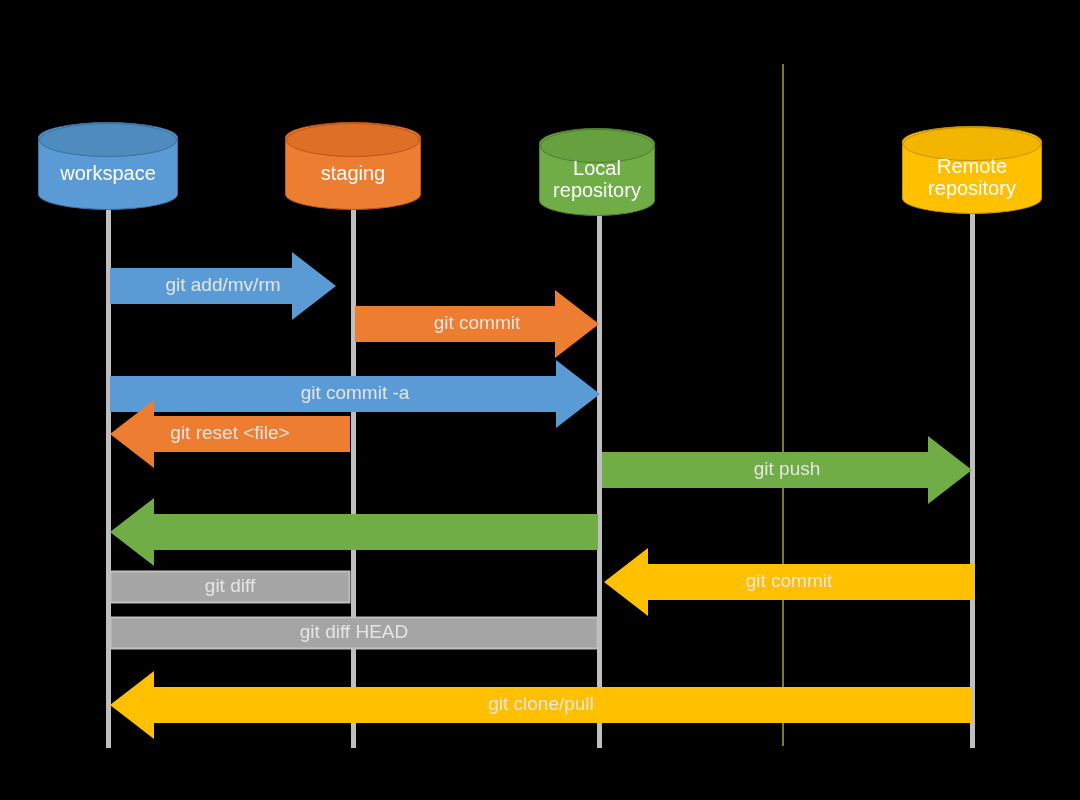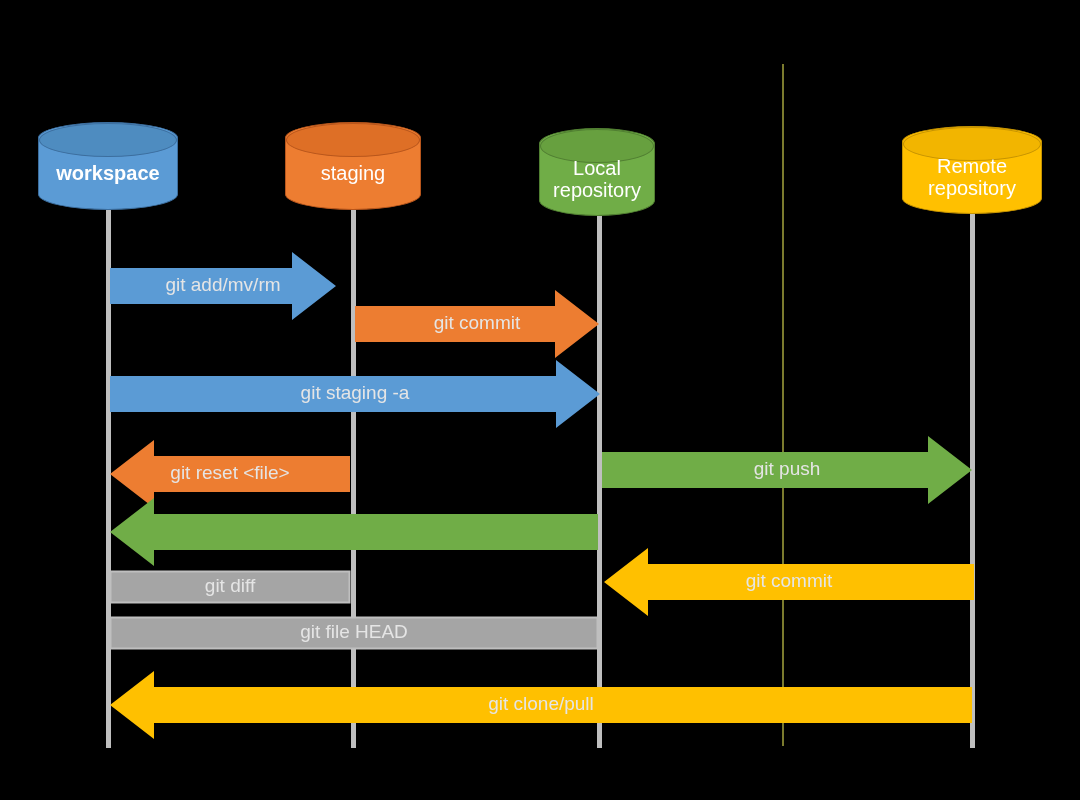--- a/index.html
+++ b/index.html
@@ -89,21 +89,21 @@
   <div id="lifelines">
       <div class="lifeline" style="left: 106px; top: 210px; height: 538px; background: rgb(191, 191, 191);"></div>
       <div class="lifeline" style="left: 351px; top: 210px; height: 538px; background: rgb(191, 191, 191);"></div>
       <div class="lifeline" style="left: 597px; top: 216px; height: 532px; background: rgb(191, 191, 191);"></div>
       <div class="lifeline" style="left: 970px; top: 214px; height: 534px; background: rgb(191, 191, 191);"></div>
     </div>
 
   <div class="divider" id="divider-line" style="left: 782px; top: 64px; height: 682px; background: rgb(123, 123, 46);"></div>
 
   <div id="nodes">
-      <div class="cylinder" style="left: 38px; top: 122px; width: 140px; height: 88px; background: rgb(91, 155, 213); border: 1px solid rgb(60, 110, 158); font-weight: bold;">
+      <div class="cylinder" style="left: 38px; top: 122px; width: 140px; height: 88px; background: rgb(91, 155, 213); border: 1px solid rgb(60, 110, 158);">
         <div class="cyl-top" style="background: rgb(78, 140, 192); border: 1px solid rgb(60, 110, 158);"></div>
         <div class="cyl-label">workspace</div>
       </div>
       <div class="cylinder" style="left: 285px; top: 122px; width: 136px; height: 88px; background: rgb(237, 125, 49); border: 1px solid rgb(184, 86, 28);">
         <div class="cyl-top" style="background: rgb(222, 111, 38); border: 1px solid rgb(184, 86, 28);"></div>
         <div class="cyl-label">staging</div>
       </div>
       <div class="cylinder" style="left: 539px; top: 128px; width: 116px; height: 88px; background: rgb(112, 173, 71); border: 1px solid rgb(81, 127, 50);">
         <div class="cyl-top" style="background: rgb(103, 160, 63); border: 1px solid rgb(81, 127, 50);"></div>
         <div class="cyl-label">Local
@@ -126,23 +126,23 @@
       <div class="flow" style="left: 355px; top: 290px; width: 244px; height: 68px;">
         <svg width="244" height="68" viewBox="0 0 244 68">
           <path d="M 0 16 L 200 16 L 200 0 L 244 34 L 200 68 L 200 52 L 0 52 Z" fill="#ED7D31"></path>
         </svg>
         <div class="flow-label" style="top: 22px;">git commit</div>
       </div>
       <div class="flow" style="left: 110px; top: 360px; width: 490px; height: 68px;">
         <svg width="490" height="68" viewBox="0 0 490 68">
           <path d="M 0 16 L 446 16 L 446 0 L 490 34 L 446 68 L 446 52 L 0 52 Z" fill="#5B9BD5"></path>
         </svg>
-        <div class="flow-label" style="top: 22px;">git staging -a</div>
+        <div class="flow-label" style="top: 22px;">git commit -a</div>
       </div>
-      <div class="flow" style="left: 110px; top: 440px; width: 240px; height: 68px;">
+      <div class="flow" style="left: 110px; top: 400px; width: 240px; height: 68px;">
         <svg width="240" height="68" viewBox="0 0 240 68">
           <path d="M 240 16 L 44 16 L 44 0 L 0 34 L 44 68 L 44 52 L 240 52 Z" fill="#ED7D31"></path>
         </svg>
         <div class="flow-label" style="top: 22px;">git reset &lt;file&gt;</div>
       </div>
       <div class="flow" style="left: 602px; top: 436px; width: 370px; height: 68px;">
         <svg width="370" height="68" viewBox="0 0 370 68">
           <path d="M 0 16 L 326 16 L 326 0 L 370 34 L 326 68 L 326 52 L 0 52 Z" fill="#70AD47"></path>
         </svg>
         <div class="flow-label" style="top: 22px;">git push</div>
@@ -161,21 +161,21 @@
       <div class="flow" style="left: 110px; top: 571px; width: 240px; height: 32px;">
         <svg width="240" height="32" viewBox="0 0 240 32">
           <rect x="0.5" y="0.5" width="239" height="31" fill="#A5A5A5" stroke="#BFBFBF" stroke-width="2"></rect>
         </svg>
         <div class="flow-label" style="top: 4px;">git diff</div>
       </div>
       <div class="flow" style="left: 110px; top: 617px; width: 488px; height: 32px;">
         <svg width="488" height="32" viewBox="0 0 488 32">
           <rect x="0.5" y="0.5" width="487" height="31" fill="#A5A5A5" stroke="#BFBFBF" stroke-width="2"></rect>
         </svg>
-        <div class="flow-label" style="top: 4px;">git file HEAD</div>
+        <div class="flow-label" style="top: 4px;">git diff HEAD</div>
       </div>
       <div class="flow" style="left: 110px; top: 671px; width: 862px; height: 68px;">
         <svg width="862" height="68" viewBox="0 0 862 68">
           <path d="M 862 16 L 44 16 L 44 0 L 0 34 L 44 68 L 44 52 L 862 52 Z" fill="#FFC000"></path>
         </svg>
         <div class="flow-label" style="top: 22px;">git clone/pull</div>
       </div>
     </div>
 
 </div>

